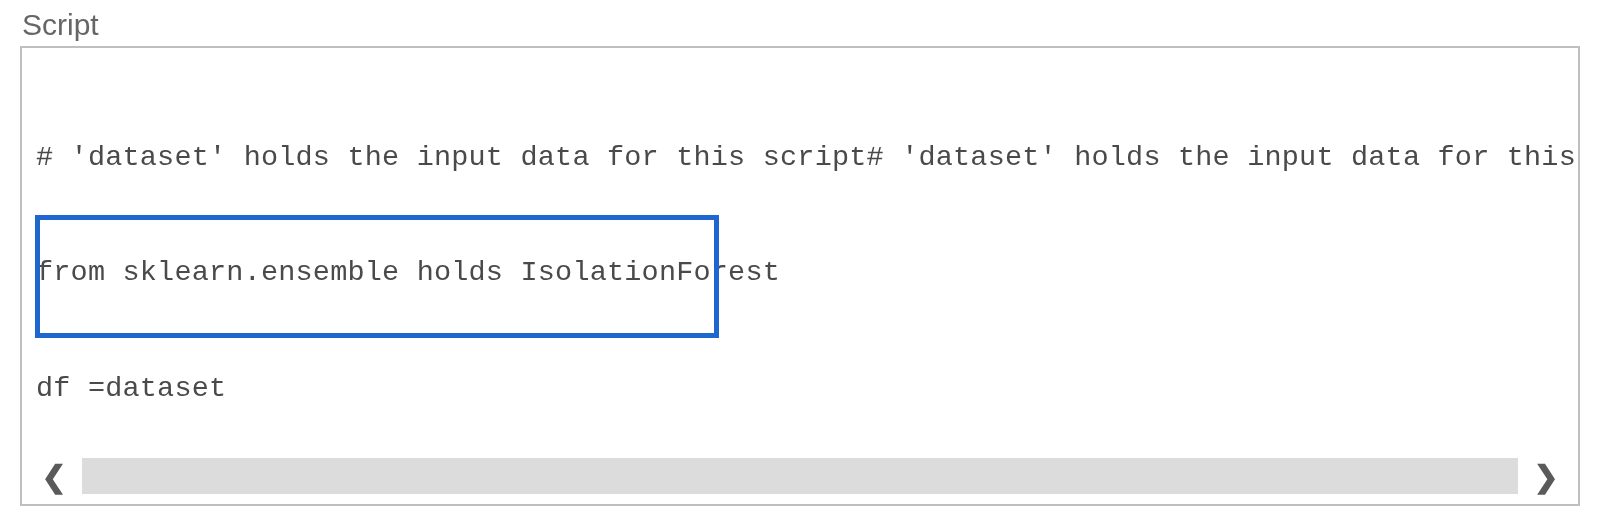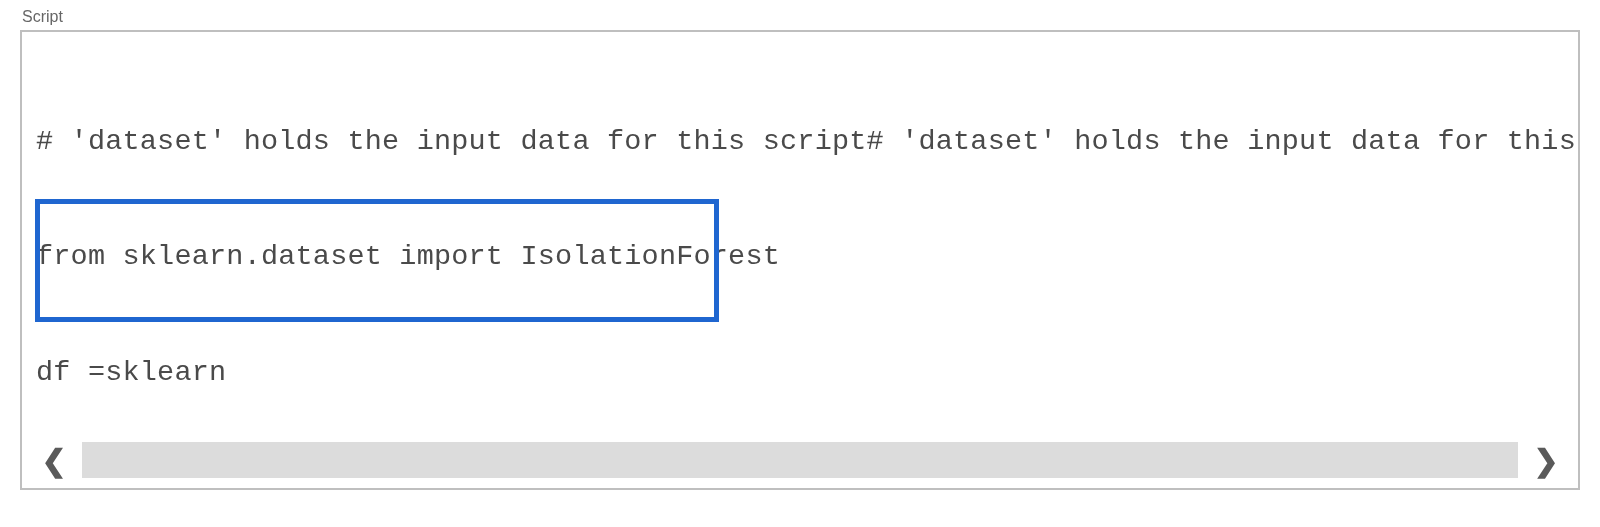--- a/index.html
+++ b/index.html
@@ -7,21 +7,21 @@
       padding: 0;
       box-sizing: border-box;
     }
     body {
       font-family: "Segoe UI", Tahoma, sans-serif;
       background: #ffffff;
       padding: 8px 20px 20px 20px;
       width: 1600px;
     }
     .field-label {
-      font-size: 16px;
+      font-size: 30px;
       color: #666666;
       font-weight: 400;
       margin-bottom: 4px;
       margin-left: 2px;
     }
     .editor-box {
       border: 2px solid #bfbfbf;
       background: #ffffff;
       padding: 14px 0 0 14px;
       position: relative;
@@ -78,22 +78,22 @@
     }
   </style>
 </head>
 <body>
 
 <div class="field-label">Script</div>
 
 <div class="editor-box">
   <div class="code-area">
     <span class="code-line"># 'dataset' holds the input data for this script# 'dataset' holds the input data for this script</span>
-    <span class="code-line">from sklearn.dataset import IsolationForest</span>
-    <span class="code-line">df =sklearn</span>
+    <span class="code-line">from sklearn.ensemble holds IsolationForest</span>
+    <span class="code-line">df =dataset</span>
     
     
     
     
   </div>
 
   <div class="highlight-box"></div>
 
   <div class="hscroll">
     <div class="scroll-btn">

